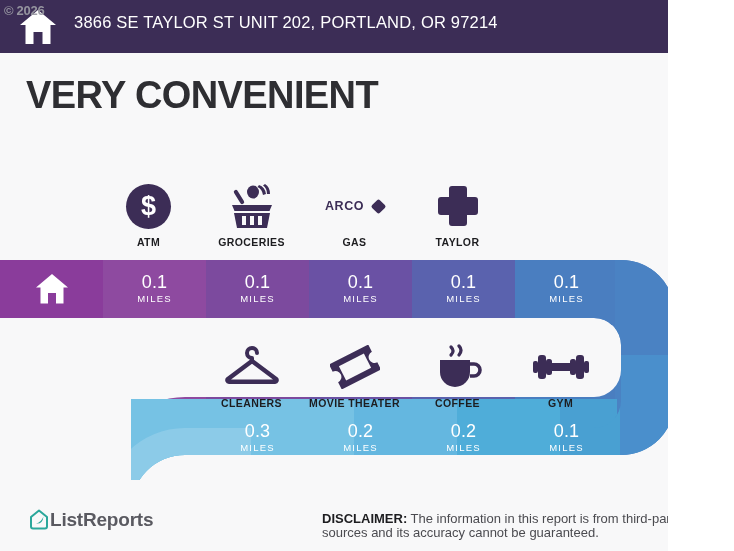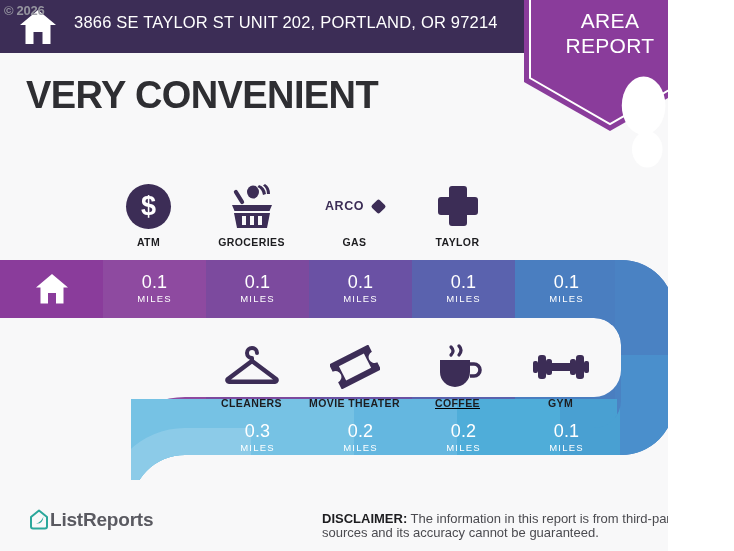--- a/index.html
+++ b/index.html
@@ -186,36 +186,20 @@
 
   <div class="header-bar"></div>
 
   <svg class="header-home-icon" viewBox="0 0 40 38">
     <path fill="#ffffff" d="M20 2 L38 17 L32.5 17 L32.5 36 L24.5 36 L24.5 24 L15.5 24 L15.5 36 L7.5 36 L7.5 17 L2 17 Z"></path>
   </svg>
 
   <div class="header-address">3866 SE TAYLOR ST UNIT 202, PORTLAND, OR 97214</div>
   <div class="watermark">© 2026</div>
 
-  <div class="badge">
-    <svg viewBox="0 0 172 131">
-      <path fill="#8a3c9b" d="M0 0 L172 0 L172 82 L86 131 L0 82 Z"></path>
-      <path fill="none" stroke="#ffffff" stroke-width="2" d="M6 0 L6 78 L86 124 L166 78 L166 0"></path>
-    </svg>
-    <div class="badge-text">
-      <div>AREA</div>
-      <div>REPORT</div>
-    </div>
-    <svg class="badge-feet" viewBox="0 0 38 36">
-      <ellipse cx="9" cy="12" rx="6" ry="8" fill="#ffffff"></ellipse>
-      <ellipse cx="10" cy="24" rx="4.2" ry="5" fill="#ffffff"></ellipse>
-      <ellipse cx="27" cy="6" rx="6" ry="8" fill="#ffffff"></ellipse>
-      <ellipse cx="28" cy="18" rx="4.2" ry="5" fill="#ffffff"></ellipse>
-    </svg>
-  </div>
 
   <div class="headline">VERY CONVENIENT</div>
 
   <div class="icon-col" style="left:97px; top:182px;">
     <div class="icon-glyph">
       <div class="atm-circle">$</div>
     </div>
     <div class="icon-label">ATM</div>
   </div>
 
@@ -409,21 +393,21 @@
       <svg width="50" height="44" viewBox="0 0 50 44">
         <g transform="rotate(-27 25 22)">
           <path fill="#3c2d56" d="M3 8 h44 v8 a6 6 0 0 0 0 12 v8 H3 v-8 a6 6 0 0 0 0 -12 Z"></path>
           <path fill="#f8f8f9" d="M11 14 h28 v16 H11 Z"></path>
         </g>
       </svg>
     </div>
     <div class="icon-label">MOVIE THEATER</div>
   </div>
 
-  <div class="icon-col" style="left:406px; top:343px;text-decoration:underline;">
+  <div class="icon-col" style="left:406px; top:343px;">
     <div class="icon-glyph">
       <svg width="48" height="46" viewBox="0 0 48 46">
         <g fill="none" stroke="#3c2d56" stroke-width="3.2" stroke-linecap="round">
           <path d="M17 11 q4 -4 0 -8"></path>
           <path d="M25 11 q4 -5 0 -9"></path>
         </g>
         <path fill="#3c2d56" d="M6 16 h30 v12 a15 15 0 0 1 -30 0 Z"></path>
         <path fill="none" stroke="#3c2d56" stroke-width="3.6" d="M36 20 h4 a6 6 0 0 1 0 12 h-4"></path>
       </svg>
     </div>

